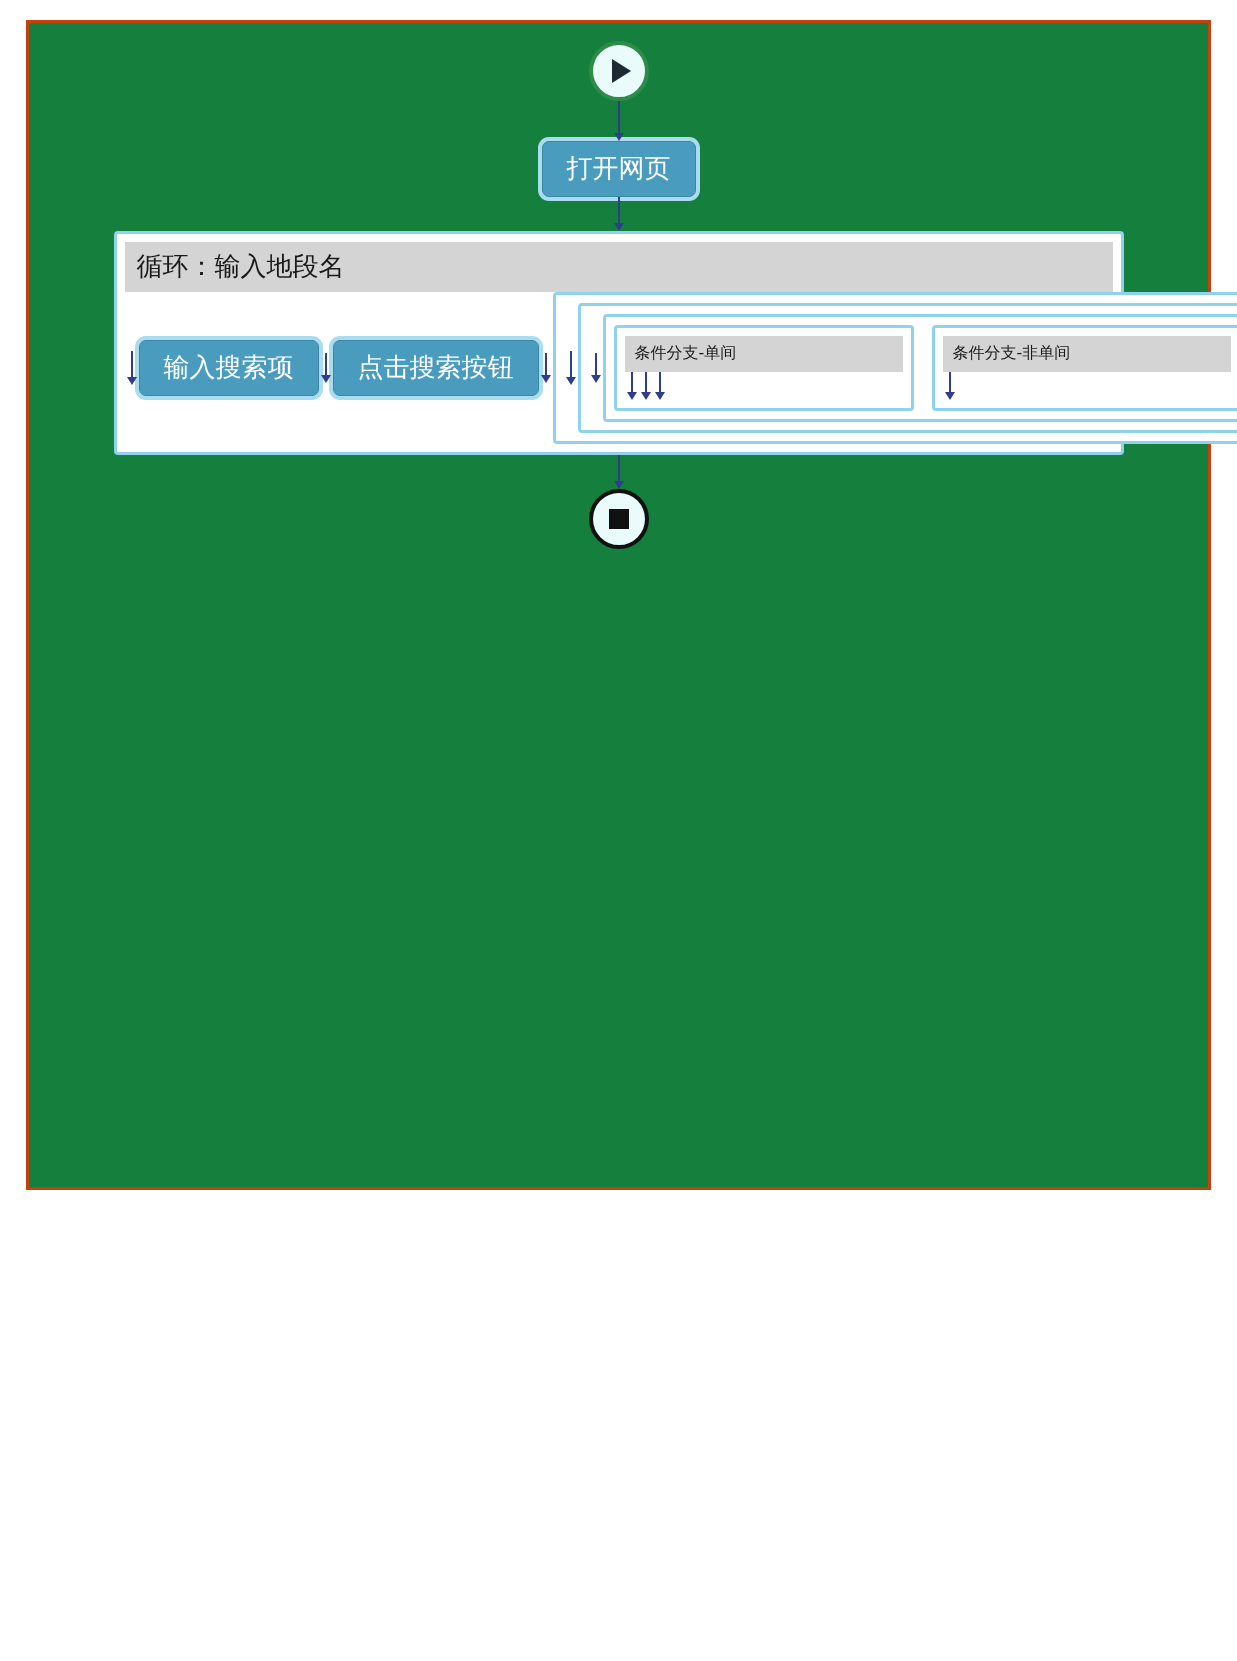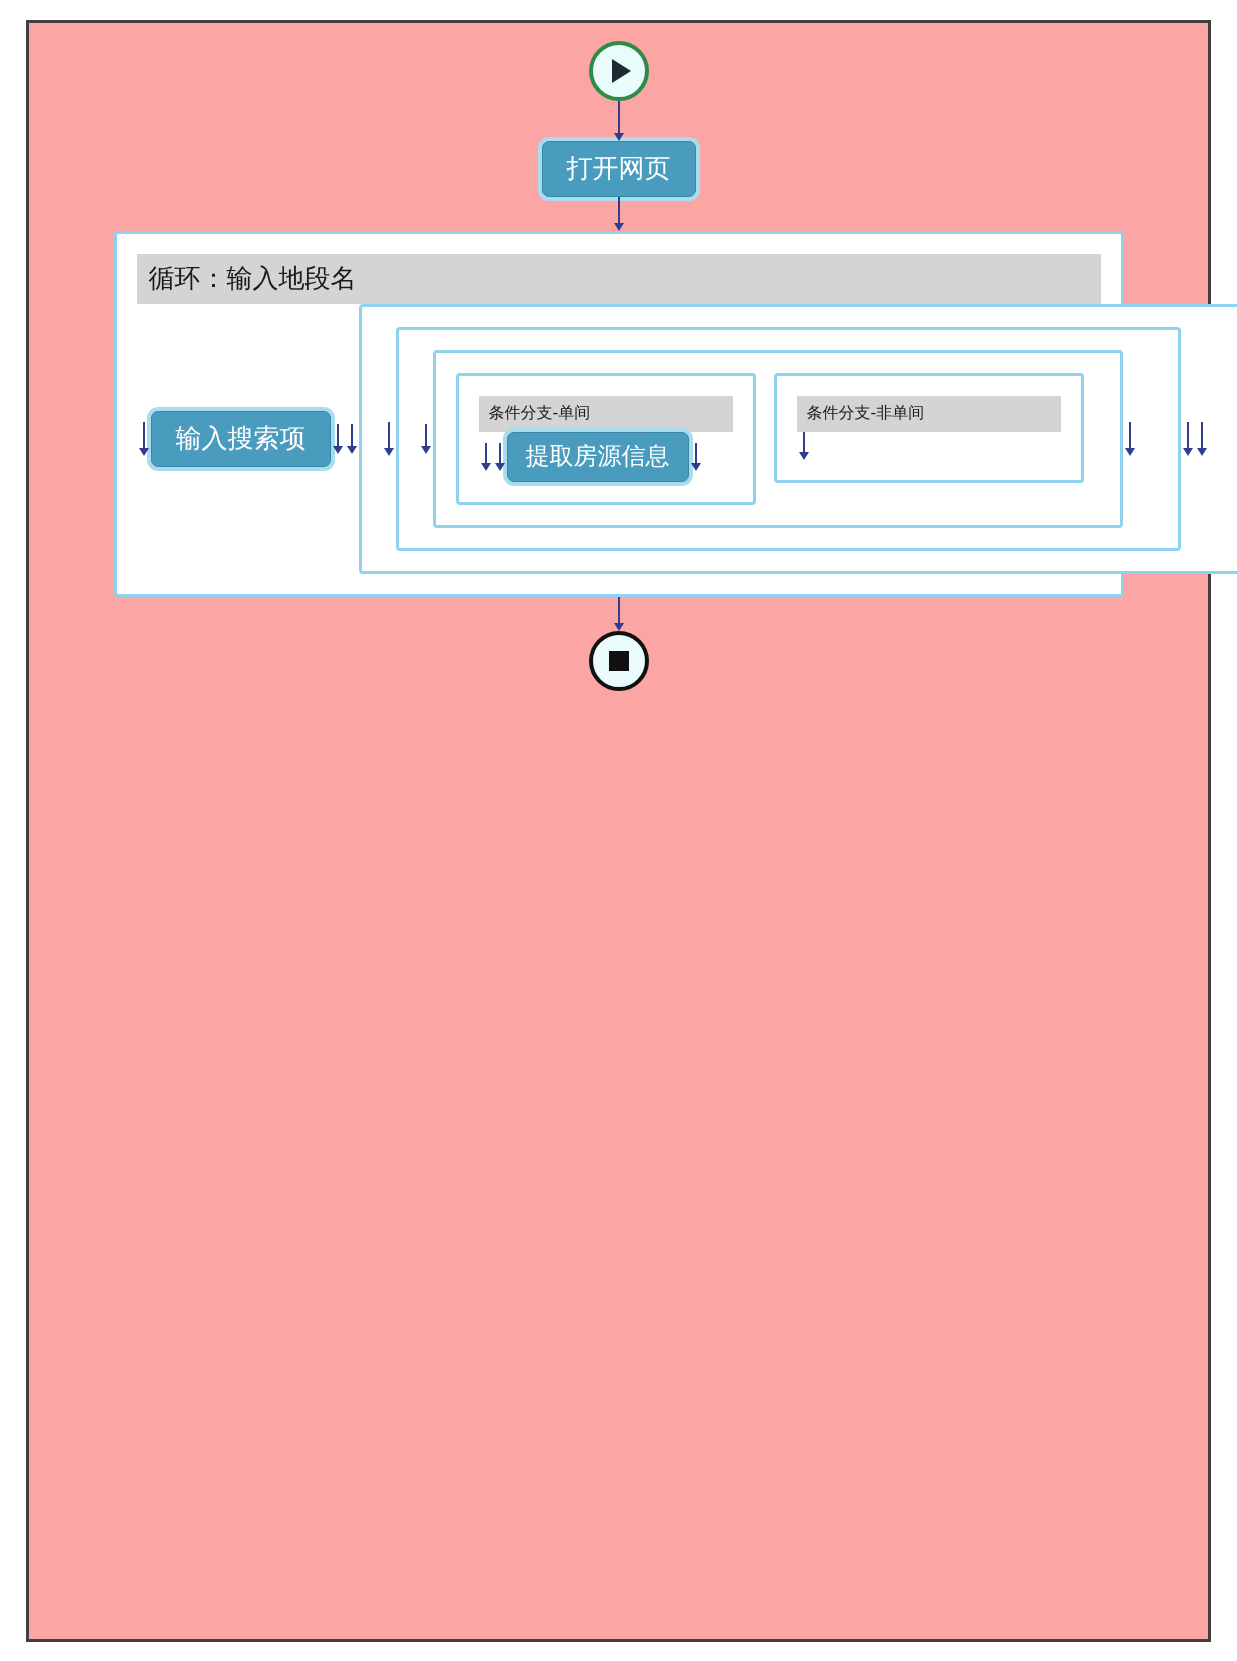--- a/index.html
+++ b/index.html
@@ -17,24 +17,24 @@
     background: #ffffff;
     box-sizing: border-box;
     overflow: hidden;
   }
   
   .outer-frame {
     position: absolute;
     left: 26px;
     top: 20px;
     width: 1185px;
-    height: 1622px;
-    border: 3px solid #404040;
-    box-sizing: border-box;
-    background: #fca5a5;
+    height: 1170px;
+    border: 3px solid #c2410c;
+    box-sizing: border-box;
+    background: #15803d;
   }
   .flow {
     position: absolute;
     left: 0;
     top: 0;
     right: 0;
     bottom: 0;
     display: flex;
     flex-direction: column;
     align-items: center;
@@ -122,21 +122,21 @@
     font-size: 24px;
     padding: 11px 18px 13px 18px;
   }
 
   
   .block {
     border: 3px solid #8ed2ef;
     border-radius: 4px;
     background: #ffffff;
     box-sizing: border-box;
-    padding: 20px;
+    padding: 8px;
     flex: none;
     display: flex;
     flex-direction: column;
     justify-content: space-between;
   }
   .block-header {
     background: #d4d4d4;
     color: #1a1a1a;
     font-size: 26px;
     line-height: 1;
@@ -211,20 +211,21 @@
             <span class="head"></span>
           </div>
 
           <div class="node">输入搜索项</div>
 
           <div class="arrow h30">
             <span class="shaft"></span>
             <span class="head"></span>
           </div>
 
+          <div class="node">点击搜索按钮</div>
 
           <div class="arrow h30">
             <span class="shaft"></span>
             <span class="head"></span>
           </div>
 
           <div class="block" id="loop-nextpage">
             <div class="block-body">
 
               <div class="arrow h34">
@@ -253,21 +254,20 @@
                               <span class="shaft"></span>
                               <span class="head"></span>
                             </div>
 
 
                             <div class="arrow h28">
                               <span class="shaft"></span>
                               <span class="head"></span>
                             </div>
 
-                            <div class="node small">提取房源信息</div>
 
                             <div class="arrow h28">
                               <span class="shaft"></span>
                               <span class="head"></span>
                             </div>
                           </div>
                         </div>
 
                         <div class="branch-col-right">
                           <span class="spacer-y"></span>

